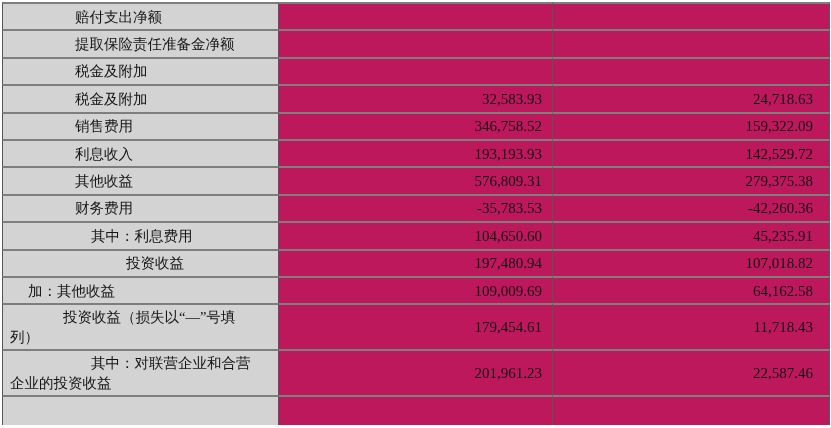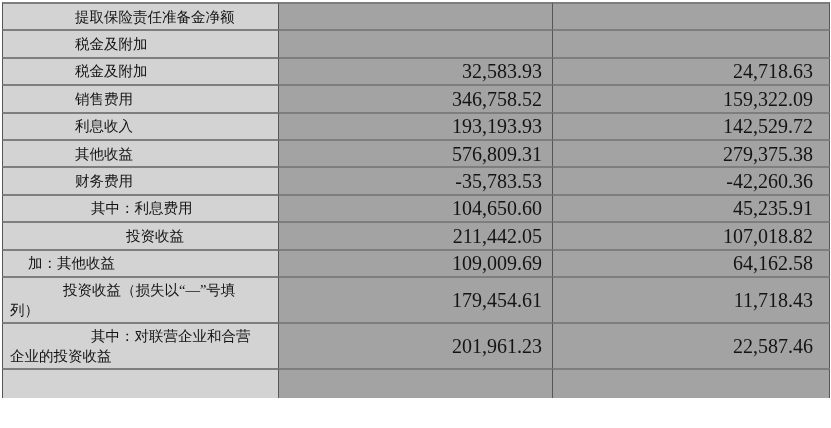--- a/index.html
+++ b/index.html
@@ -41,40 +41,45 @@
   tr.partial td{height:30px;}
   .label-cell{
     background:var(--label-bg);
     color:var(--text);
     font-size:14.5px;
     line-height:20px;
     padding:1px 4px 1px 7px;
     white-space:pre-line;
   }
   .num-cell{
-    background:#a3a3a3;
+    background:#be185d;
     color:var(--text);
-    font-size:20px;
+    font-size:15px;
     line-height:18px;
     text-align:right;
   }
   .num-cell.cur{padding-right:10px;}
   .num-cell.pri{padding-right:16px;}
 </style>
 </head>
 <body>
 
 <div class="screen">
   <table class="fin">
     <colgroup>
       <col class="c1">
         <col class="c2">
         <col class="c3">
     </colgroup>
     <tbody>
+        <tr class="std">
+    <td class="label-cell" style="text-indent: 65px;">赔付支出净额</td>
+    <td class="num-cell cur"></td>
+    <td class="num-cell pri"></td>
+  </tr>
         <tr class="std">
     <td class="label-cell" style="text-indent: 65px;">提取保险责任准备金净额</td>
     <td class="num-cell cur"></td>
     <td class="num-cell pri"></td>
   </tr>
         <tr class="std">
     <td class="label-cell" style="text-indent: 65px;">税金及附加</td>
     <td class="num-cell cur"></td>
     <td class="num-cell pri"></td>
   </tr>
@@ -103,21 +108,21 @@
     <td class="num-cell cur">-35,783.53</td>
     <td class="num-cell pri">-42,260.36</td>
   </tr>
         <tr class="std">
     <td class="label-cell" style="text-indent: 81px;">其中：利息费用</td>
     <td class="num-cell cur">104,650.60</td>
     <td class="num-cell pri">45,235.91</td>
   </tr>
         <tr class="std">
     <td class="label-cell" style="text-indent: 116px;">投资收益</td>
-    <td class="num-cell cur">211,442.05</td>
+    <td class="num-cell cur">197,480.94</td>
     <td class="num-cell pri">107,018.82</td>
   </tr>
         <tr class="std">
     <td class="label-cell" style="text-indent: 18px;">加：其他收益</td>
     <td class="num-cell cur">109,009.69</td>
     <td class="num-cell pri">64,162.58</td>
   </tr>
         <tr class="tall">
     <td class="label-cell" style="text-indent: 53px;">投资收益（损失以“—”号填
 列）</td>

